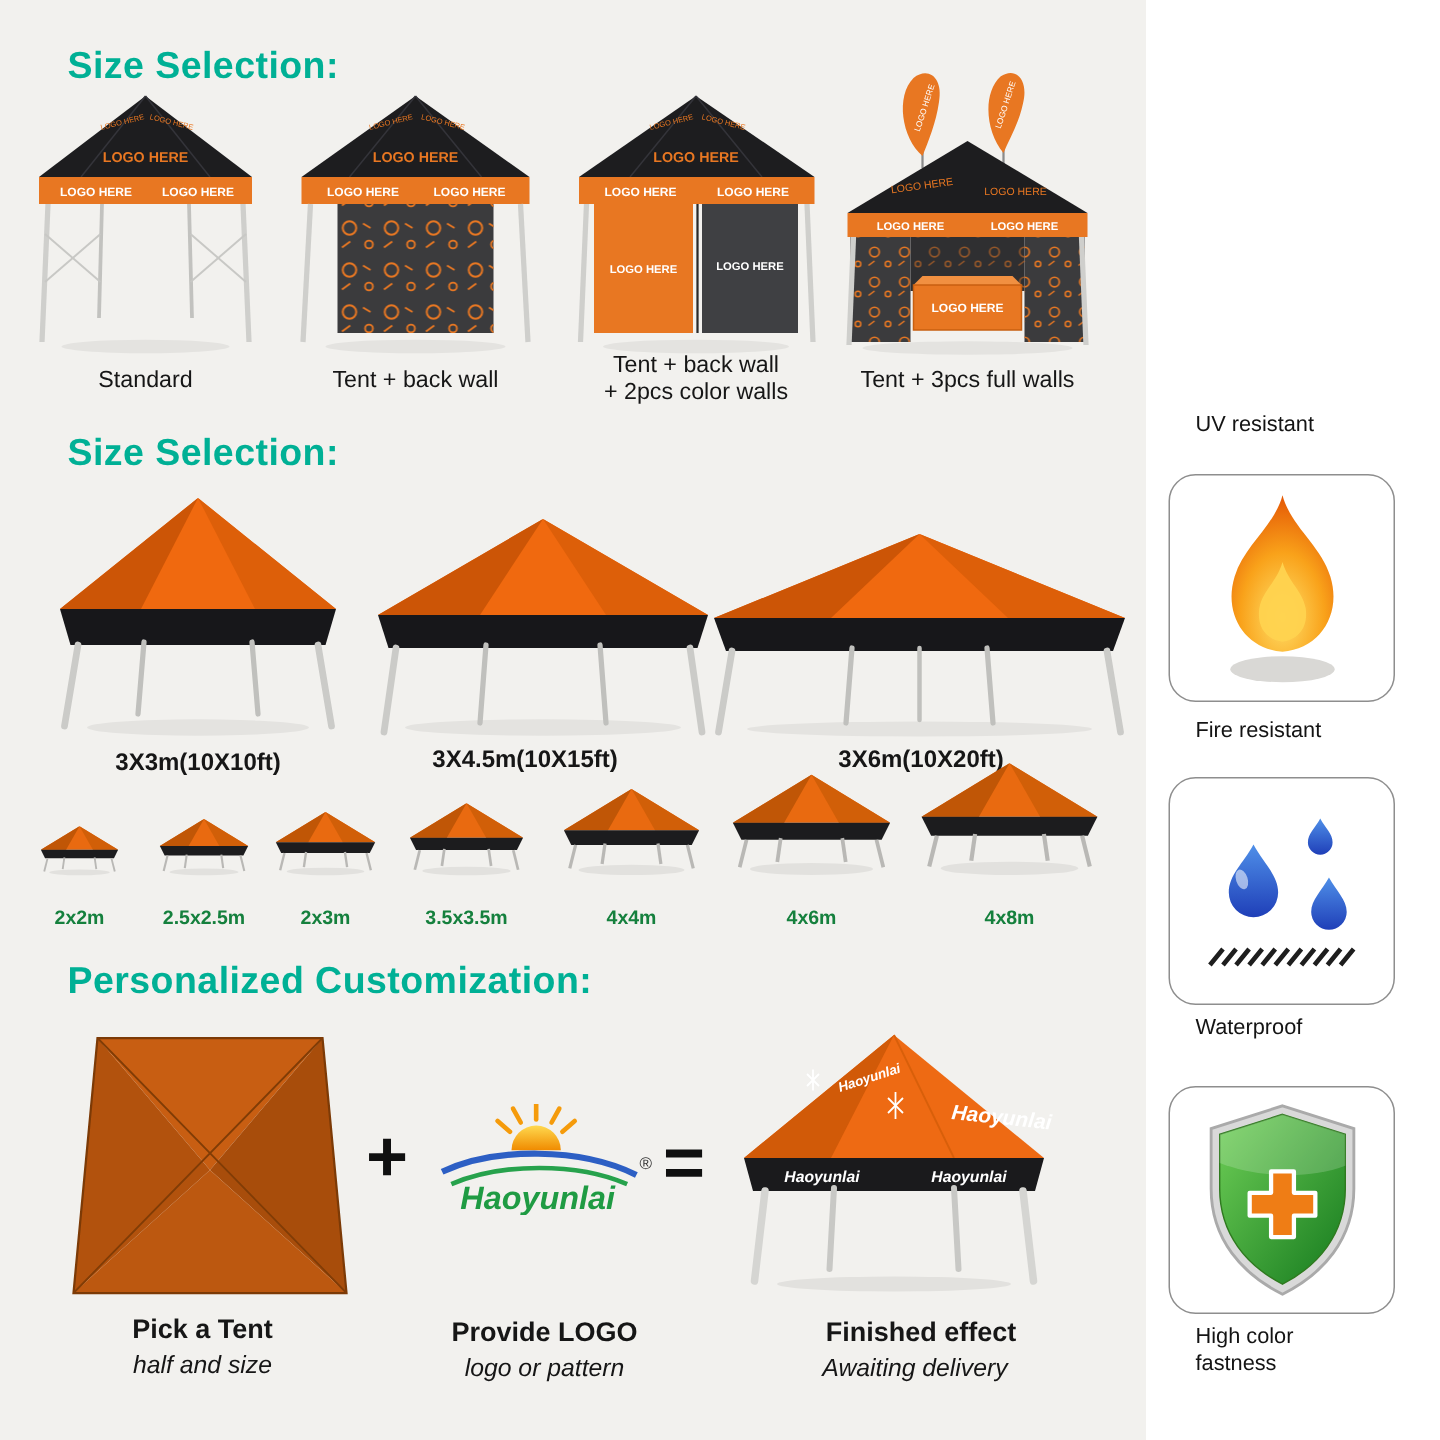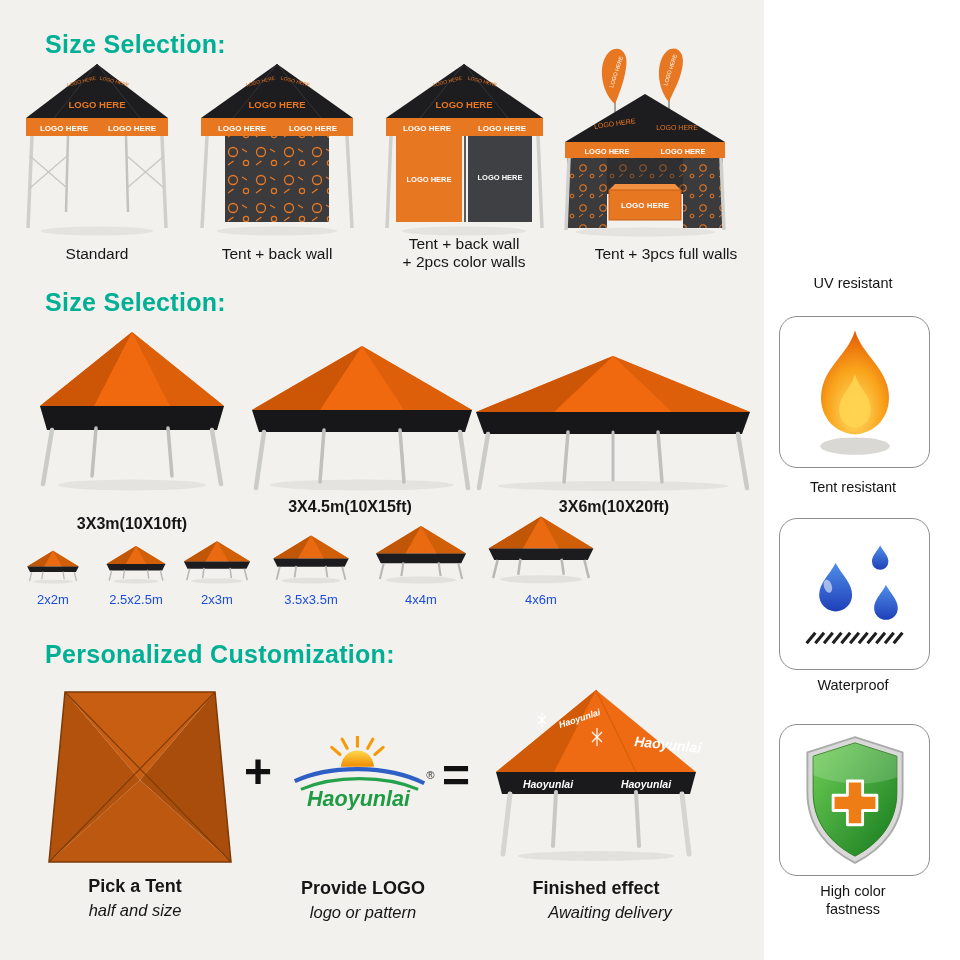--- a/index.html
+++ b/index.html
@@ -7,26 +7,26 @@
   .canvas{position:relative;width:960px;height:960px;background:#f2f1ee;overflow:hidden}
   .right-col{position:absolute;top:0;right:0;width:196px;height:100%;background:#ffffff}
   .heading{position:absolute;margin:0;font-size:25px;font-weight:700;color:#00b095;letter-spacing:.3px}
   .abs{position:absolute}
   .cap{position:absolute;transform:translateX(-50%);text-align:center;color:#161616;white-space:nowrap}
   .style-cap{font-size:15.5px;font-weight:400}
   .style-cap .line{display:block;line-height:1.18}
   .size-cap{font-size:16px;font-weight:700}
   .small-tent{position:absolute;text-align:center}
   .small-tent .box{display:flex;align-items:flex-end;justify-content:center;height:68px}
-  .small-cap{font-size:13px;font-weight:400;color:#1d4ed8;margin-top:8px;white-space:nowrap}
+  .small-cap{font-size:13px;font-weight:700;color:#15803d;margin-top:20px;white-space:nowrap}
   .op{position:absolute;transform:translateX(-50%);font-size:48px;font-weight:700;color:#101010;line-height:1}
   .step-title{font-size:18px;font-weight:700}
   .step-sub{font-size:16.5px;font-style:italic;font-weight:400}
   .card{position:absolute;left:779px;width:149px;height:150px;background:#fff;border:1.5px solid #8e8e8e;border-radius:18px;display:flex;align-items:center;justify-content:center}
-  .feature-cap{position:absolute;left:853px;transform:translateX(-50%);width:112px;text-align:center;font-size:14.5px;color:#141414;line-height:1.25}
+  .feature-cap{position:absolute;left:853px;transform:translateX(-50%);width:112px;text-align:left;font-size:14.5px;color:#141414;line-height:1.25}
 </style>
 </head>
 <body>
 
 <div class="canvas">
 
   <div class="right-col"></div>
 
   <h2 class="heading" style="left:45px;top:30px">Size Selection:</h2>
 
@@ -150,21 +150,21 @@
   <div class="cap style-cap" style="left:97px;top:245px">
       <span class="line">Standard</span>
     </div>
   <div class="cap style-cap" style="left:277px;top:245px">
       <span class="line">Tent + back wall</span>
     </div>
   <div class="cap style-cap" style="left:464px;top:235px">
     <span class="line">Tent + back wall</span>
     <span class="line">+ 2pcs color walls</span>
   </div>
-  <div class="cap style-cap" style="left:666px;top:245px">
+  <div class="cap style-cap" style="left:645px;top:245px">
       <span class="line">Tent + 3pcs full walls</span>
     </div>
 
   <h2 class="heading" style="left:45px;top:288px">Size Selection:</h2>
 
   <div class="abs" style="left:32px;top:328px">
     <svg width="200" height="165" viewBox="0 0 200 165">
       <ellipse cx="100" cy="157" rx="74" ry="5.5" fill="#e4e3e0"></ellipse>
       <polygon points="100,4 192,78 8,78" fill="#f0690f"></polygon>
       <polygon points="100,4 8,78 62,78" fill="#cc5506"></polygon>
@@ -211,21 +211,21 @@
           <line x1="270" y1="82" x2="279" y2="136"></line>
       </g>
       <g stroke="#c0c0bd" stroke-width="3.5" stroke-linecap="round">
         <line x1="100" y1="80" x2="96" y2="130"></line>
           <line x1="190" y1="80" x2="194" y2="130"></line>
         <line x1="145" y1="80" x2="145" y2="128" stroke-width="3"></line>
       </g>
     </svg>
   </div>
 
-  <div class="cap size-cap" style="left:132px;top:515px">3X3m(10X10ft)</div>
+  <div class="cap size-cap" style="left:132px;top:500px">3X3m(10X10ft)</div>
   <div class="cap size-cap" style="left:350px;top:498px">3X4.5m(10X15ft)</div>
   <div class="cap size-cap" style="left:614px;top:498px">3X6m(10X20ft)</div>
 
   <div class="small-tent" style="left:24px;top:516px;width:58px">
     <div class="box">
         <svg width="56" height="35" viewBox="0 0 100 62">
           <ellipse cx="50" cy="58" rx="36" ry="3.5" fill="#e2e1de"></ellipse>
           <polygon points="50,3 96,31 4,31" fill="#e96a10"></polygon>
           <polygon points="50,3 4,31 34,31" fill="#c05606"></polygon>
           <polygon points="50,3 96,31 66,31" fill="#d15f08"></polygon>
@@ -322,20 +322,38 @@
           <polygon points="4,31 96,31 91,41 9,41" fill="#1c1c1e"></polygon>
           <g stroke="#b9b8b5" stroke-width="2.2">
             <line x1="12" y1="41" x2="8" y2="57"></line>
             <line x1="88" y1="41" x2="92" y2="57"></line>
             <line x1="32" y1="40" x2="30" y2="54"></line>
             <line x1="68" y1="40" x2="70" y2="54"></line>
           </g>
         </svg>
       </div>
     <div class="small-cap">4x6m</div>
+  </div>
+  <div class="small-tent" style="left:609px;top:516px;width:128px">
+    <div class="box">
+        <svg width="128" height="79" viewBox="0 0 100 62">
+          <ellipse cx="50" cy="58" rx="36" ry="3.5" fill="#e2e1de"></ellipse>
+          <polygon points="50,3 96,31 4,31" fill="#e96a10"></polygon>
+          <polygon points="50,3 4,31 34,31" fill="#c05606"></polygon>
+          <polygon points="50,3 96,31 66,31" fill="#d15f08"></polygon>
+          <polygon points="4,31 96,31 91,41 9,41" fill="#1c1c1e"></polygon>
+          <g stroke="#b9b8b5" stroke-width="2.2">
+            <line x1="12" y1="41" x2="8" y2="57"></line>
+            <line x1="88" y1="41" x2="92" y2="57"></line>
+            <line x1="32" y1="40" x2="30" y2="54"></line>
+            <line x1="68" y1="40" x2="70" y2="54"></line>
+          </g>
+        </svg>
+      </div>
+    <div class="small-cap">4x8m</div>
   </div>
 
   <h2 class="heading" style="left:45px;top:640px">Personalized Customization:</h2>
 
   <div class="abs" style="left:45px;top:686px">
     <svg width="190" height="182" viewBox="0 0 190 182">
       <polygon points="20,6 170,6 95,94" fill="#c85e12"></polygon>
       <polygon points="170,6 186,176 95,94" fill="#a84d0b"></polygon>
       <polygon points="186,176 4,176 95,94" fill="#bc5810"></polygon>
       <polygon points="4,176 20,6 95,94" fill="#b2520d"></polygon>
@@ -400,40 +418,40 @@
         <line x1="70" y1="108" x2="67" y2="162"></line>
           <line x1="150" y1="108" x2="153" y2="162"></line>
       </g>
     </svg>
   </div>
 
   <div class="cap step-title" style="left:135px;top:876px">Pick a Tent</div>
   <div class="cap step-sub" style="left:135px;top:901px">half and size</div>
   <div class="cap step-title" style="left:363px;top:878px">Provide LOGO</div>
   <div class="cap step-sub" style="left:363px;top:903px">logo or pattern</div>
-  <div class="cap step-title" style="left:596px;top:878px">Finished effect</div>
+  <div class="cap step-title" style="left:614px;top:878px">Finished effect</div>
   <div class="cap step-sub" style="left:610px;top:903px">Awaiting delivery</div>
 
   <div class="feature-cap" style="top:274px">UV resistant</div>
 
   <div class="card" style="top:316px">
     <svg width="116" height="140" viewBox="0 0 120 140">
       <defs>
         <radialGradient id="fg" cx="0.5" cy="0.78" r="0.75">
           <stop offset="0" stop-color="#ffe06a"></stop>
             <stop offset="0.55" stop-color="#f9a21a"></stop>
             <stop offset="1" stop-color="#e65c06"></stop>
         </radialGradient>
       </defs>
       <ellipse cx="60" cy="126" rx="36" ry="9" fill="#d9d8d5"></ellipse>
       <path d="M60,6 C54,28 34,40 27,62 C19,88 34,112 60,114 C86,112 101,88 93,62 C86,40 66,28 60,6 Z" fill="url(#fg)"></path>
       <path d="M60,52 C56,66 46,72 44,84 C42,98 50,106 60,107 C70,106 78,98 76,84 C74,72 64,66 60,52 Z" fill="#ffd34f" opacity="0.95"></path>
     </svg>
   </div>
-  <div class="feature-cap" style="top:478px">Tent resistant</div>
+  <div class="feature-cap" style="top:478px">Fire resistant</div>
 
   <div class="card" style="top:518px">
     <svg width="120" height="140" viewBox="0 0 124 140">
       <defs>
         <linearGradient id="wg" x1="0" y1="0" x2="0" y2="1">
           <stop offset="0" stop-color="#4f8fe8"></stop>
             <stop offset="1" stop-color="#1f3fb8"></stop>
         </linearGradient>
       </defs>
       <path d="M0,-24 C7,-11 17,-3 17,9 A17,17 0 1 1 -17,9 C-17,-3 -7,-11 0,-24 Z" transform="translate(42,62)" fill="url(#wg)"></path>

